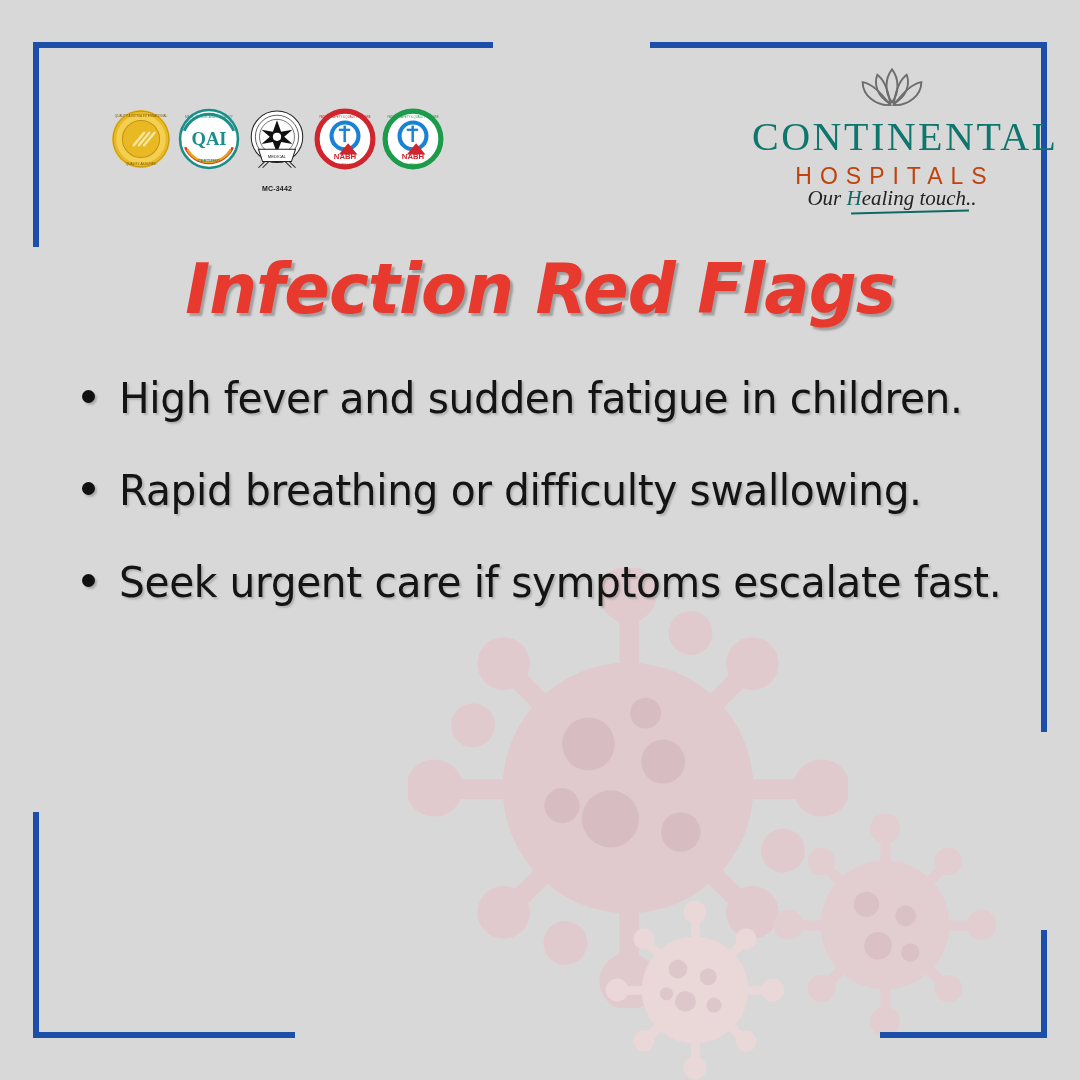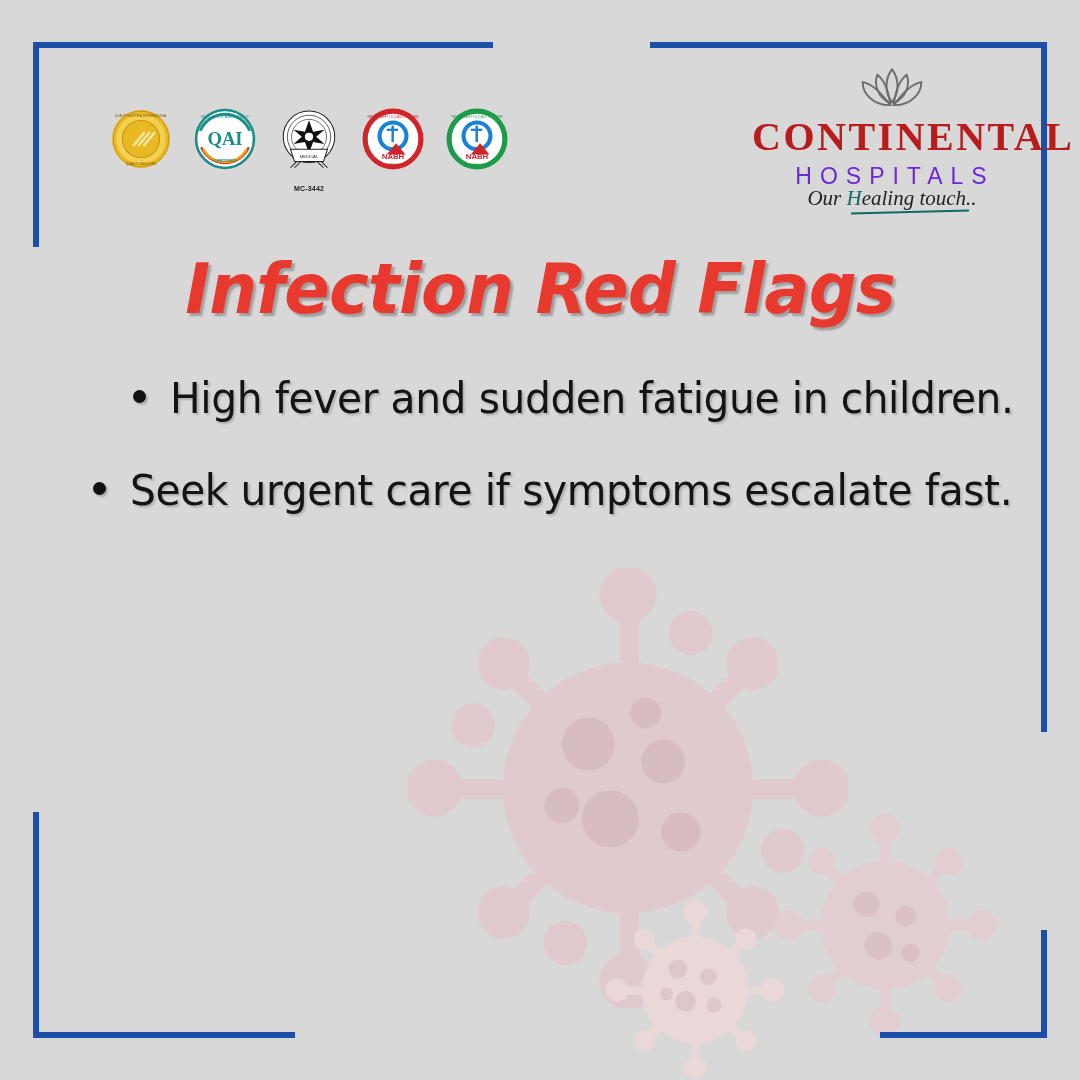--- a/index.html
+++ b/index.html
@@ -57,21 +57,21 @@
     height: 1080px;
   }
 
   
   .badges {
     position: absolute;
     left: 110px;
     top: 108px;
     display: flex;
     align-items: flex-start;
-    gap: 22px;
+    gap: 6px;
   }
   .badge { position: relative; }
   .badge svg { display: block; }
   .badge-caption {
     position: absolute;
     left: 0;
     right: 0;
     bottom: -2px;
     text-align: center;
     font-size: 7px;
@@ -87,29 +87,29 @@
     top: 62px;
     width: 280px;
     text-align: center;
   }
   .logo-mark { margin: 0 auto 4px; width: 110px; }
   .logo-mark svg { display: block; width: 110px; }
   .logo-name {
     font-family: "Liberation Serif", serif;
     font-size: 40px;
     letter-spacing: 2.5px;
-    color: #b91c1c;
+    color: #0f766e;
     line-height: 1;
-    font-weight: 700;
+    font-weight: 400;
   }
   .logo-sub {
     font-family: "Liberation Sans", sans-serif;
     font-size: 23px;
     letter-spacing: 8px;
-    color: #6d28d9;
+    color: #c2410c;
     margin-top: 8px;
     padding-left: 6px;
     line-height: 1;
   }
   .logo-tag {
     font-family: "Liberation Serif", serif;
     font-style: italic;
     font-size: 21px;
     color: #222;
     line-height: 1;
@@ -149,21 +149,20 @@
   .bullets {
     position: absolute;
     left: 82px;
     right: 40px;
     top: 372px;
   }
   .bullet-row {
     display: flex;
     align-items: flex-start;
     margin-bottom: 38px;
-    justify-content: flex-end;
   }
   .bullet-dot {
     flex: 0 0 auto;
     width: 13px;
     height: 13px;
     border-radius: 50%;
     background: #111;
     margin-top: 18px;
     margin-right: 24px;
     box-shadow: 2px 2px 2px rgba(100,100,100,0.4);
@@ -417,18 +416,22 @@
 
     <div class="headline">Infection Red Flags</div>
 
     <div class="bullets">
       <div class="bullet-row">
         <span class="bullet-dot"></span>
         <span class="bullet-text">High fever and sudden fatigue in children.</span>
       </div>
       <div class="bullet-row">
         <span class="bullet-dot"></span>
+        <span class="bullet-text">Rapid breathing or difficulty swallowing.</span>
+      </div>
+      <div class="bullet-row">
+        <span class="bullet-dot"></span>
         <span class="bullet-text">Seek urgent care if symptoms escalate fast.</span>
       </div>
     </div>
 
   </div>
 </div>
 
 </body></html>

